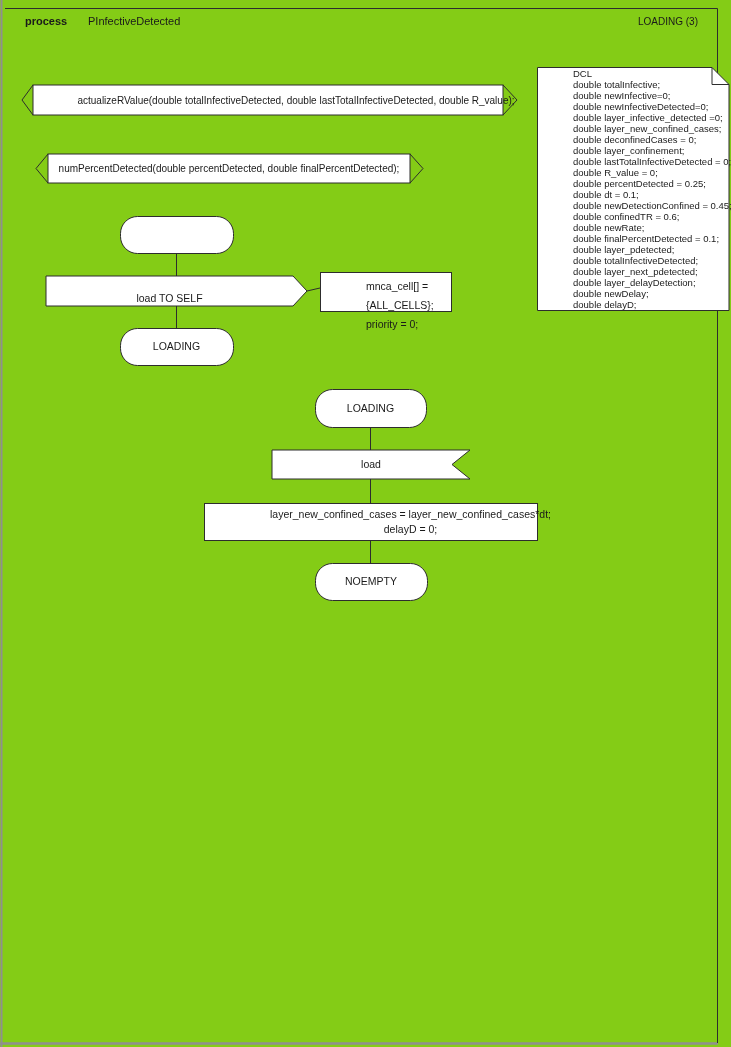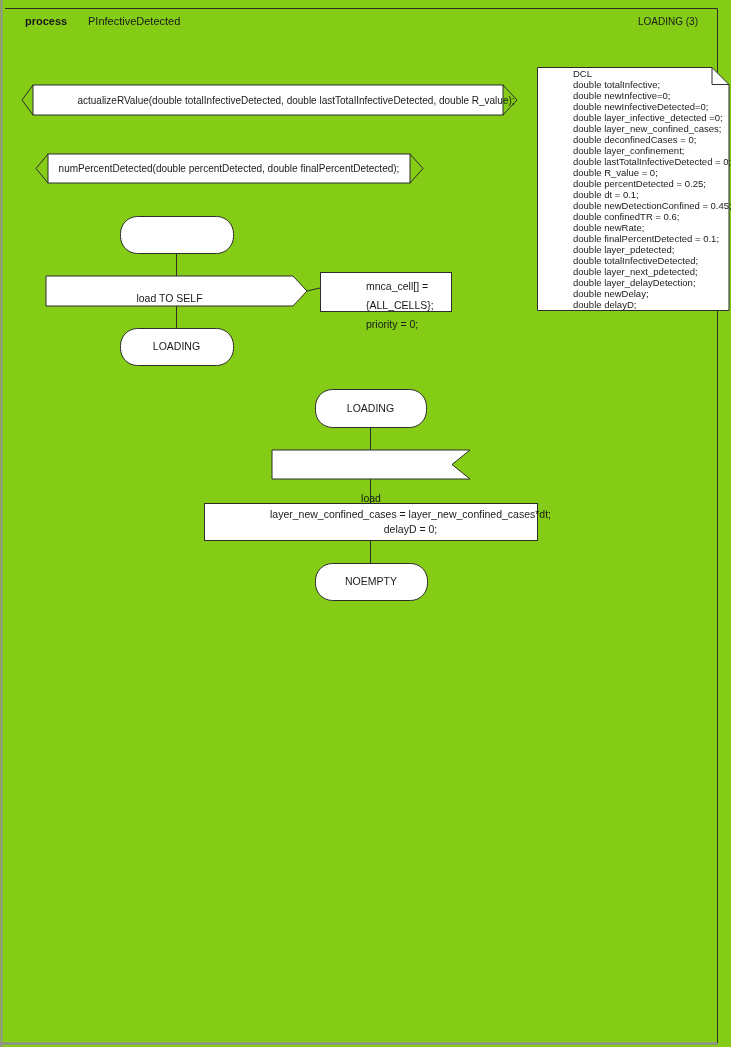--- a/index.html
+++ b/index.html
@@ -116,18 +116,18 @@
 double newRate;
 double finalPercentDetected = 0.1;
 double layer_pdetected;
 double totalInfectiveDetected;
 double layer_next_pdetected;
 double layer_delayDetection;
 double newDelay;
 double delayD;</div>
 
   <div class="lbl center" style="left:315px; top:389px; width:111px; height:38px;">LOADING</div>
-  <div class="lbl center" style="left:272px; top:450px; width:198px; height:29px;margin-top:34px;">load</div>
+  <div class="lbl center" style="left:272px; top:450px; width:198px; height:29px;">load</div>
   <div class="lbl center multiline" style="left:204px; top:503px; width:333px; height:37px; line-height:15px;padding-left:40px;">layer_new_confined_cases = layer_new_confined_cases*dt;
 delayD = 0;</div>
   <div class="lbl center" style="left:315px; top:563px; width:112px; height:37px;">NOEMPTY</div>
 
 </div>
 
 </body></html>

